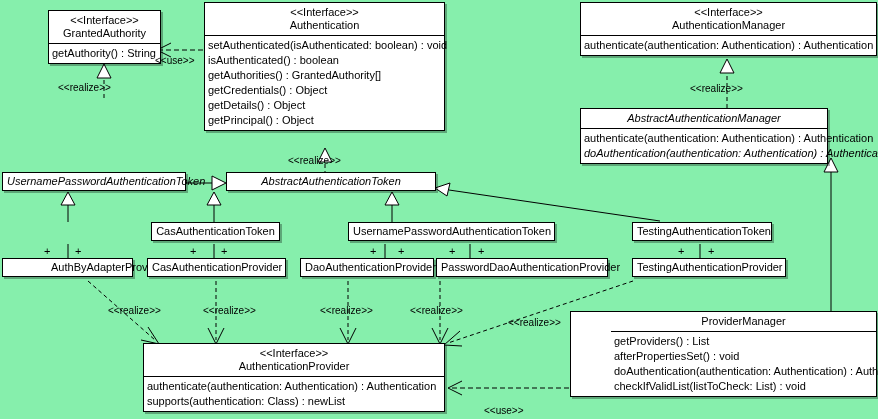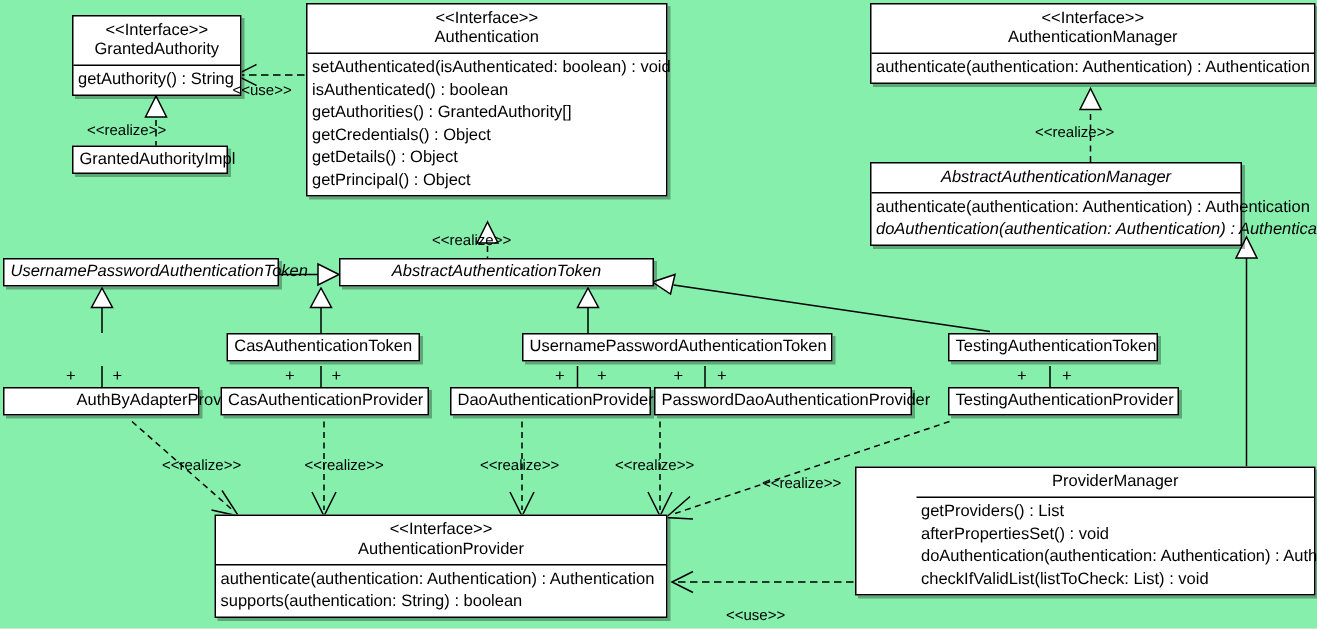--- a/index.html
+++ b/index.html
@@ -124,25 +124,20 @@
     <div class="hdr">
       <span class="stereo">&lt;&lt;Interface&gt;&gt;</span>
       <span class="nm">GrantedAuthority</span>
     </div>
     <div class="sep"></div>
     <div class="ops">
       <div class="op">getAuthority() : String</div>
     </div>
   </div>
 
-  <div class="cls compact" style="left:48px; top:97px; width:104px;">
-    <div class="hdr">
-      <span class="nm">GrantedAuthorityImpl</span>
-    </div>
-  </div>
 
   <div class="cls" style="left:204px; top:2px; width:241px;">
     <div class="hdr">
       <span class="stereo">&lt;&lt;Interface&gt;&gt;</span>
       <span class="nm">Authentication</span>
     </div>
     <div class="sep"></div>
     <div class="ops">
       <div class="op">setAuthenticated(isAuthenticated: boolean) : void</div>
       <div class="op">isAuthenticated() : boolean</div>
@@ -237,21 +232,21 @@
   </div>
 
   <div class="cls" style="left:143px; top:343px; width:302px;">
     <div class="hdr">
       <span class="stereo">&lt;&lt;Interface&gt;&gt;</span>
       <span class="nm">AuthenticationProvider</span>
     </div>
     <div class="sep"></div>
     <div class="ops">
       <div class="op">authenticate(authentication: Authentication) : Authentication</div>
-      <div class="op">supports(authentication: String) : boolean</div>
+      <div class="op">supports(authentication: Class) : newList</div>
     </div>
   </div>
 
   <div class="cls" style="left:570px; top:311px; width:307px;padding-left:40px;">
     <div class="hdr">
       <span class="nm">ProviderManager</span>
     </div>
     <div class="sep"></div>
     <div class="ops">
       <div class="op">getProviders() : List</div>

